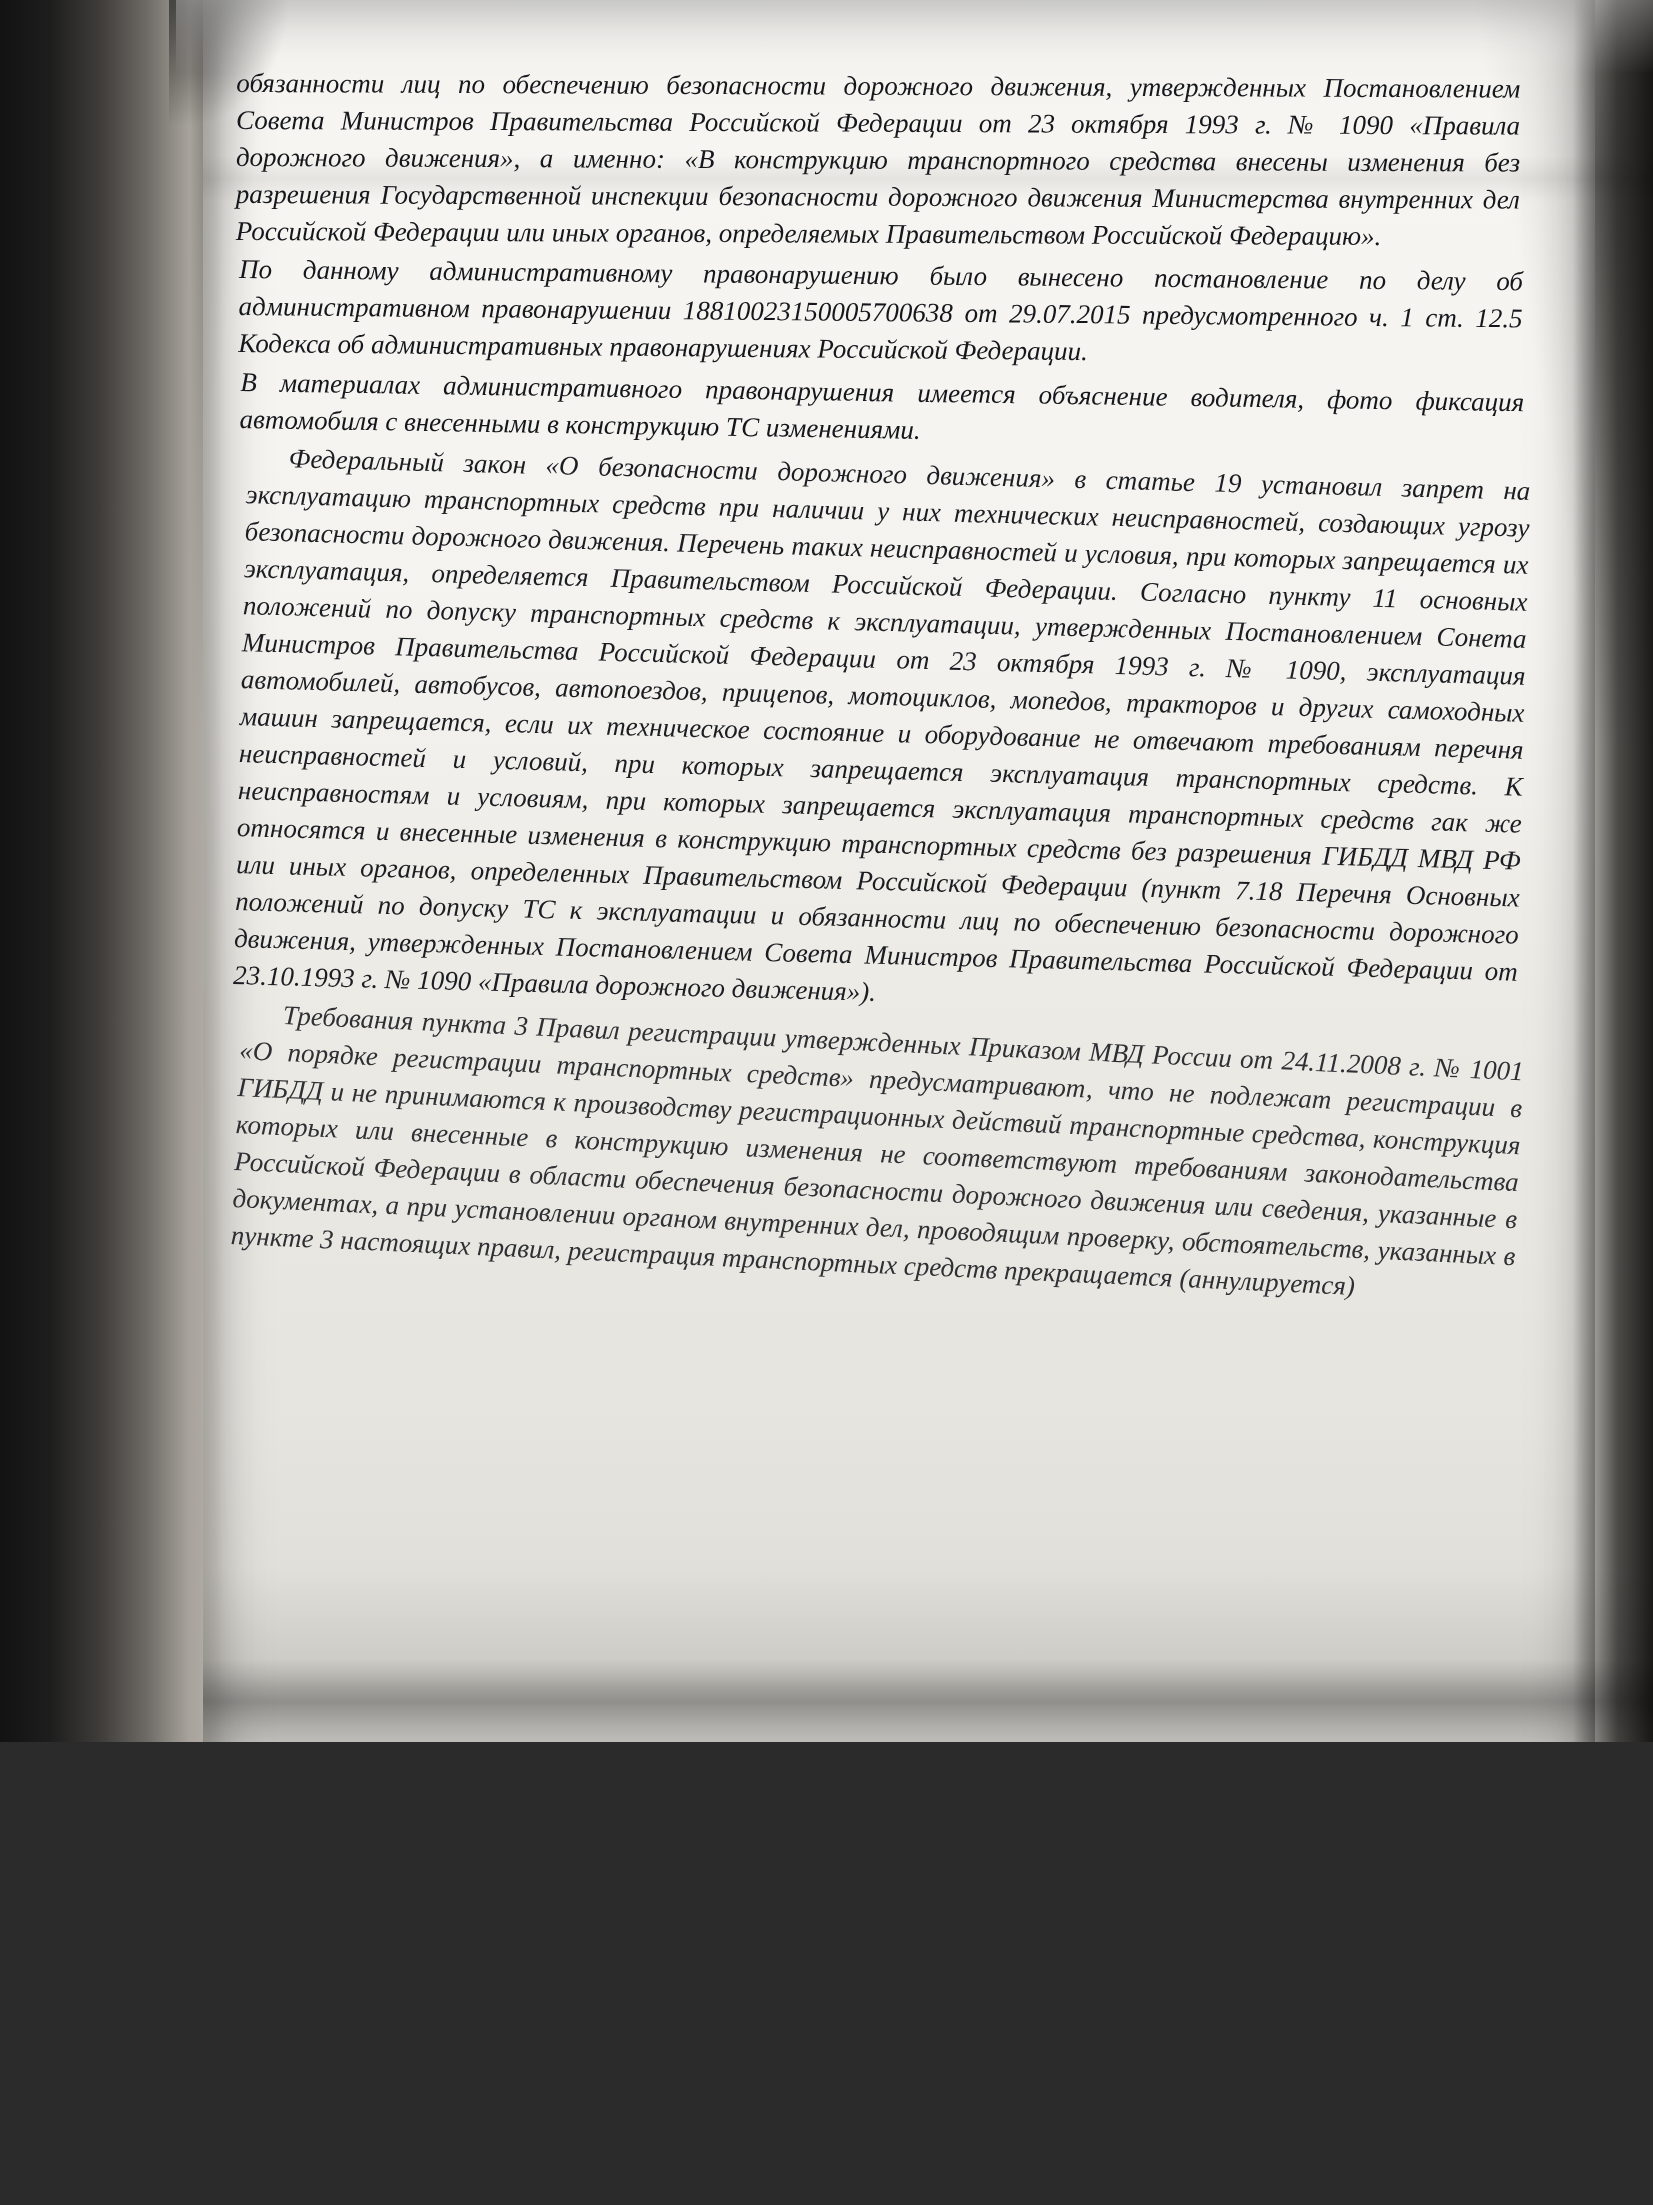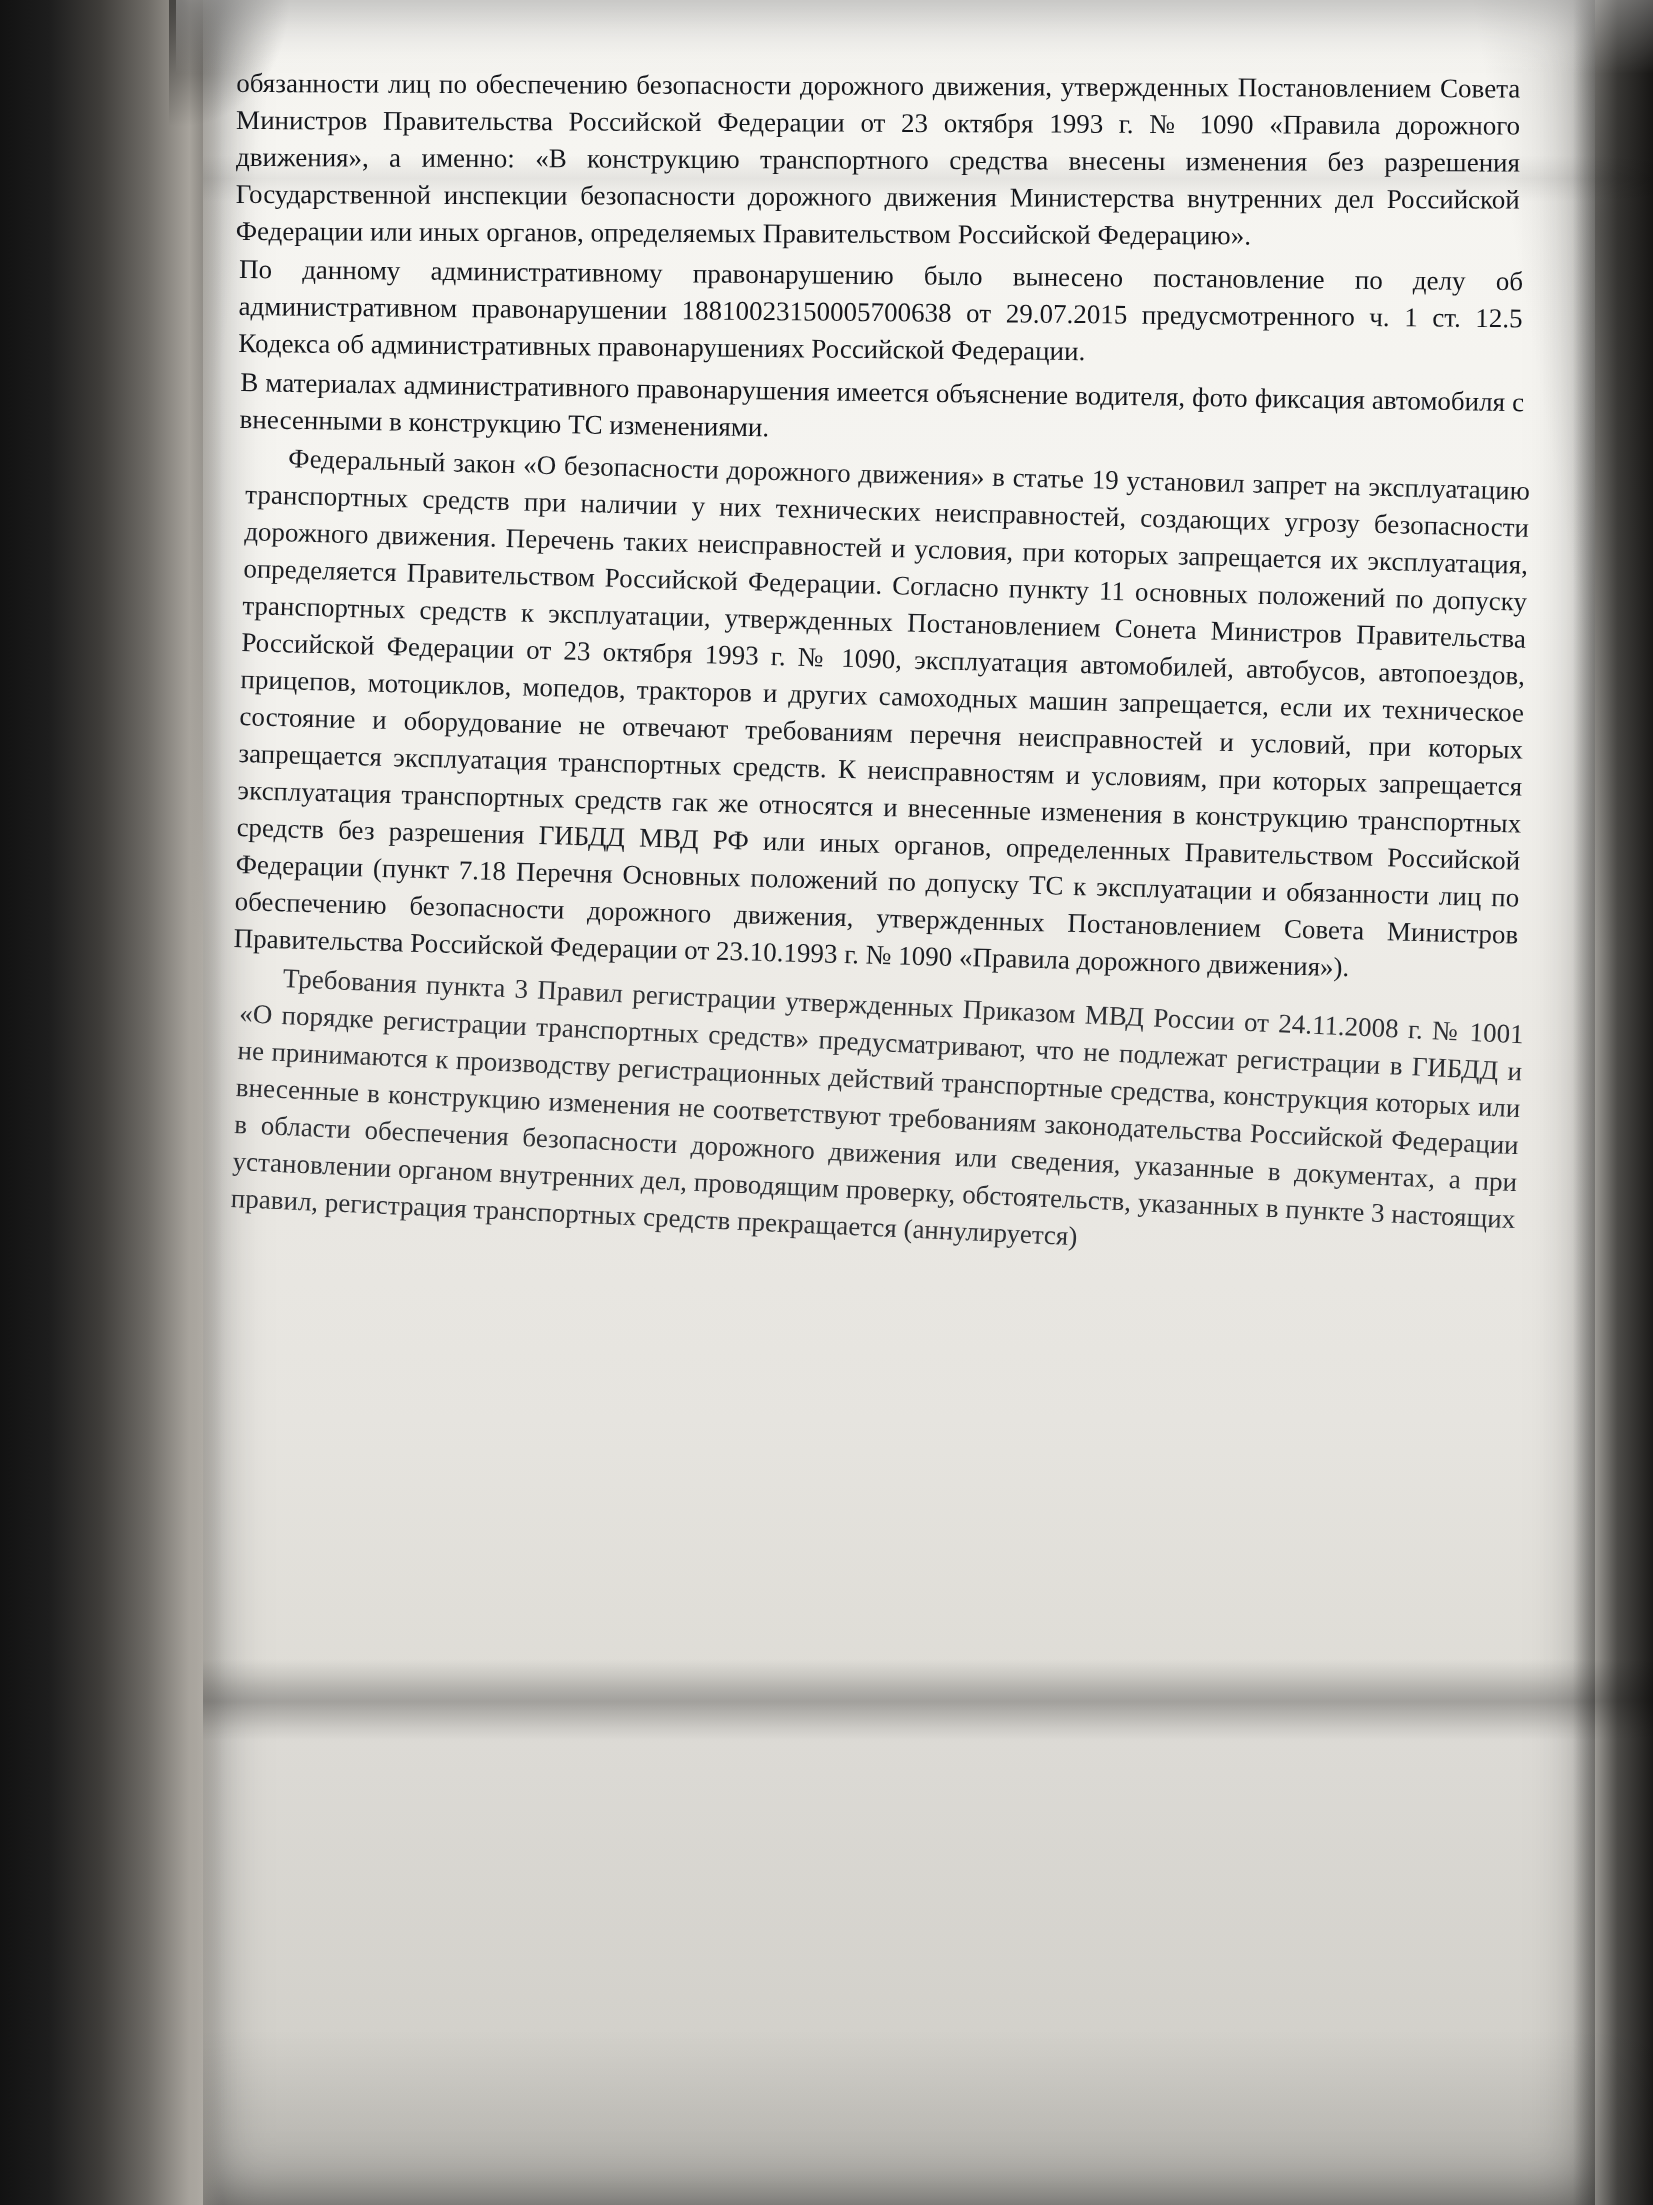--- a/index.html
+++ b/index.html
@@ -3,24 +3,25 @@
 <meta charset="utf-8">
 <style>
   html, body {
     margin: 0;
     padding: 0;
     background: #2b2b2b;
   }
   #page {
     position: relative;
     width: 1654px;
-    height: 2205px;
+    height: 1742px;
     overflow: hidden;
     background: #ffffff;
     font-family: "Liberation Serif", serif;
+    font-style: italic;
   }
 
   
   .photo-bg {
     position: absolute;
     inset: 0;
     background:
       radial-gradient(ellipse at 18% 6%, rgba(0,0,0,0.55) 0%, rgba(0,0,0,0) 28%),
       radial-gradient(ellipse at 96% 10%, rgba(0,0,0,0.45) 0%, rgba(0,0,0,0) 26%),
       linear-gradient(90deg, #171717 0px, #262626 41px, #55534f 101px, #8d8a84 155px, #b9b5ae 203px, #d7d3cb 230px, #e8e5de 257px);

